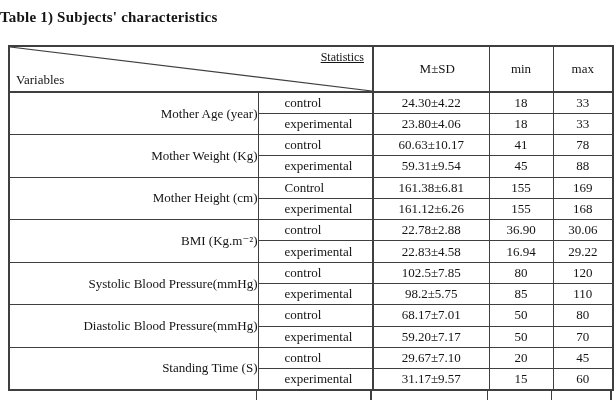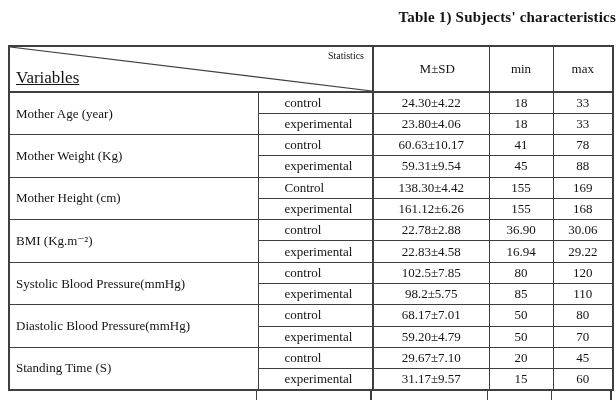--- a/index.html
+++ b/index.html
@@ -13,21 +13,21 @@
     height: 402px;
     overflow: hidden;
     font-family: "Liberation Serif", "DejaVu Serif", serif;
     color: #141414;
   }
   .title {
     position: absolute;
     top: 9px;
     left: 0;
     width: 616px;
-    text-align: right;
+    text-align: left;
     font-size: 15px;
     font-weight: bold;
     margin: 0;
     letter-spacing: 0.2px;
   }
   table.char-table {
     position: absolute;
     left: 8px;
     top: 45px;
     width: 604px;
@@ -56,32 +56,32 @@
   }
   .diag-svg {
     position: absolute;
     left: 0; top: 0;
     width: 100%; height: 100%;
     display: block;
   }
   .stats-lbl {
     position: absolute;
     top: 3px; right: 8px;
-    font-size: 10px;
+    font-size: 12px;
+    text-decoration: underline;
   }
   .vars-lbl {
     position: absolute;
     bottom: 3px; left: 6px;
-    font-size: 17px;
-    text-decoration: underline;
+    font-size: 13px;
   }
 
   .char-table td.hdr-msd { text-align: center; padding-left: 12px; }
   .char-table td.ctr { text-align: center; }
-  .char-table td.var-cell { text-align: left; padding-left: 6px; }
+  .char-table td.var-cell { text-align: right; padding-left: 6px; }
   .char-table td.grp-cell { text-align: left; padding-left: 26px; }
   .char-table td.val-cell { text-align: center; }
 
   
   .stub {
     position: absolute;
     top: 391px;
     width: 1px;
     height: 9px;
     background: #3f3f3f;
@@ -144,21 +144,21 @@
     <tr>
       <td class="grp-cell">experimental</td>
       <td class="val-cell msd-col">59.31±9.54</td>
       <td class="val-cell">45</td>
       <td class="val-cell">88</td>
     </tr>
 
     <tr>
       <td class="var-cell" rowspan="2">Mother Height (cm)</td>
       <td class="grp-cell">Control</td>
-      <td class="val-cell msd-col">138.30±4.42</td>
+      <td class="val-cell msd-col">161.38±6.81</td>
       <td class="val-cell">155</td>
       <td class="val-cell">169</td>
     </tr>
     <tr>
       <td class="grp-cell">experimental</td>
       <td class="val-cell msd-col">161.12±6.26</td>
       <td class="val-cell">155</td>
       <td class="val-cell">168</td>
     </tr>
 
@@ -192,21 +192,21 @@
 
     <tr>
       <td class="var-cell" rowspan="2">Diastolic Blood Pressure(mmHg)</td>
       <td class="grp-cell">control</td>
       <td class="val-cell msd-col">68.17±7.01</td>
       <td class="val-cell">50</td>
       <td class="val-cell">80</td>
     </tr>
     <tr>
       <td class="grp-cell">experimental</td>
-      <td class="val-cell msd-col">59.20±4.79</td>
+      <td class="val-cell msd-col">59.20±7.17</td>
       <td class="val-cell">50</td>
       <td class="val-cell">70</td>
     </tr>
 
     <tr>
       <td class="var-cell" rowspan="2">Standing Time (S)</td>
       <td class="grp-cell">control</td>
       <td class="val-cell msd-col">29.67±7.10</td>
       <td class="val-cell">20</td>
       <td class="val-cell">45</td>

